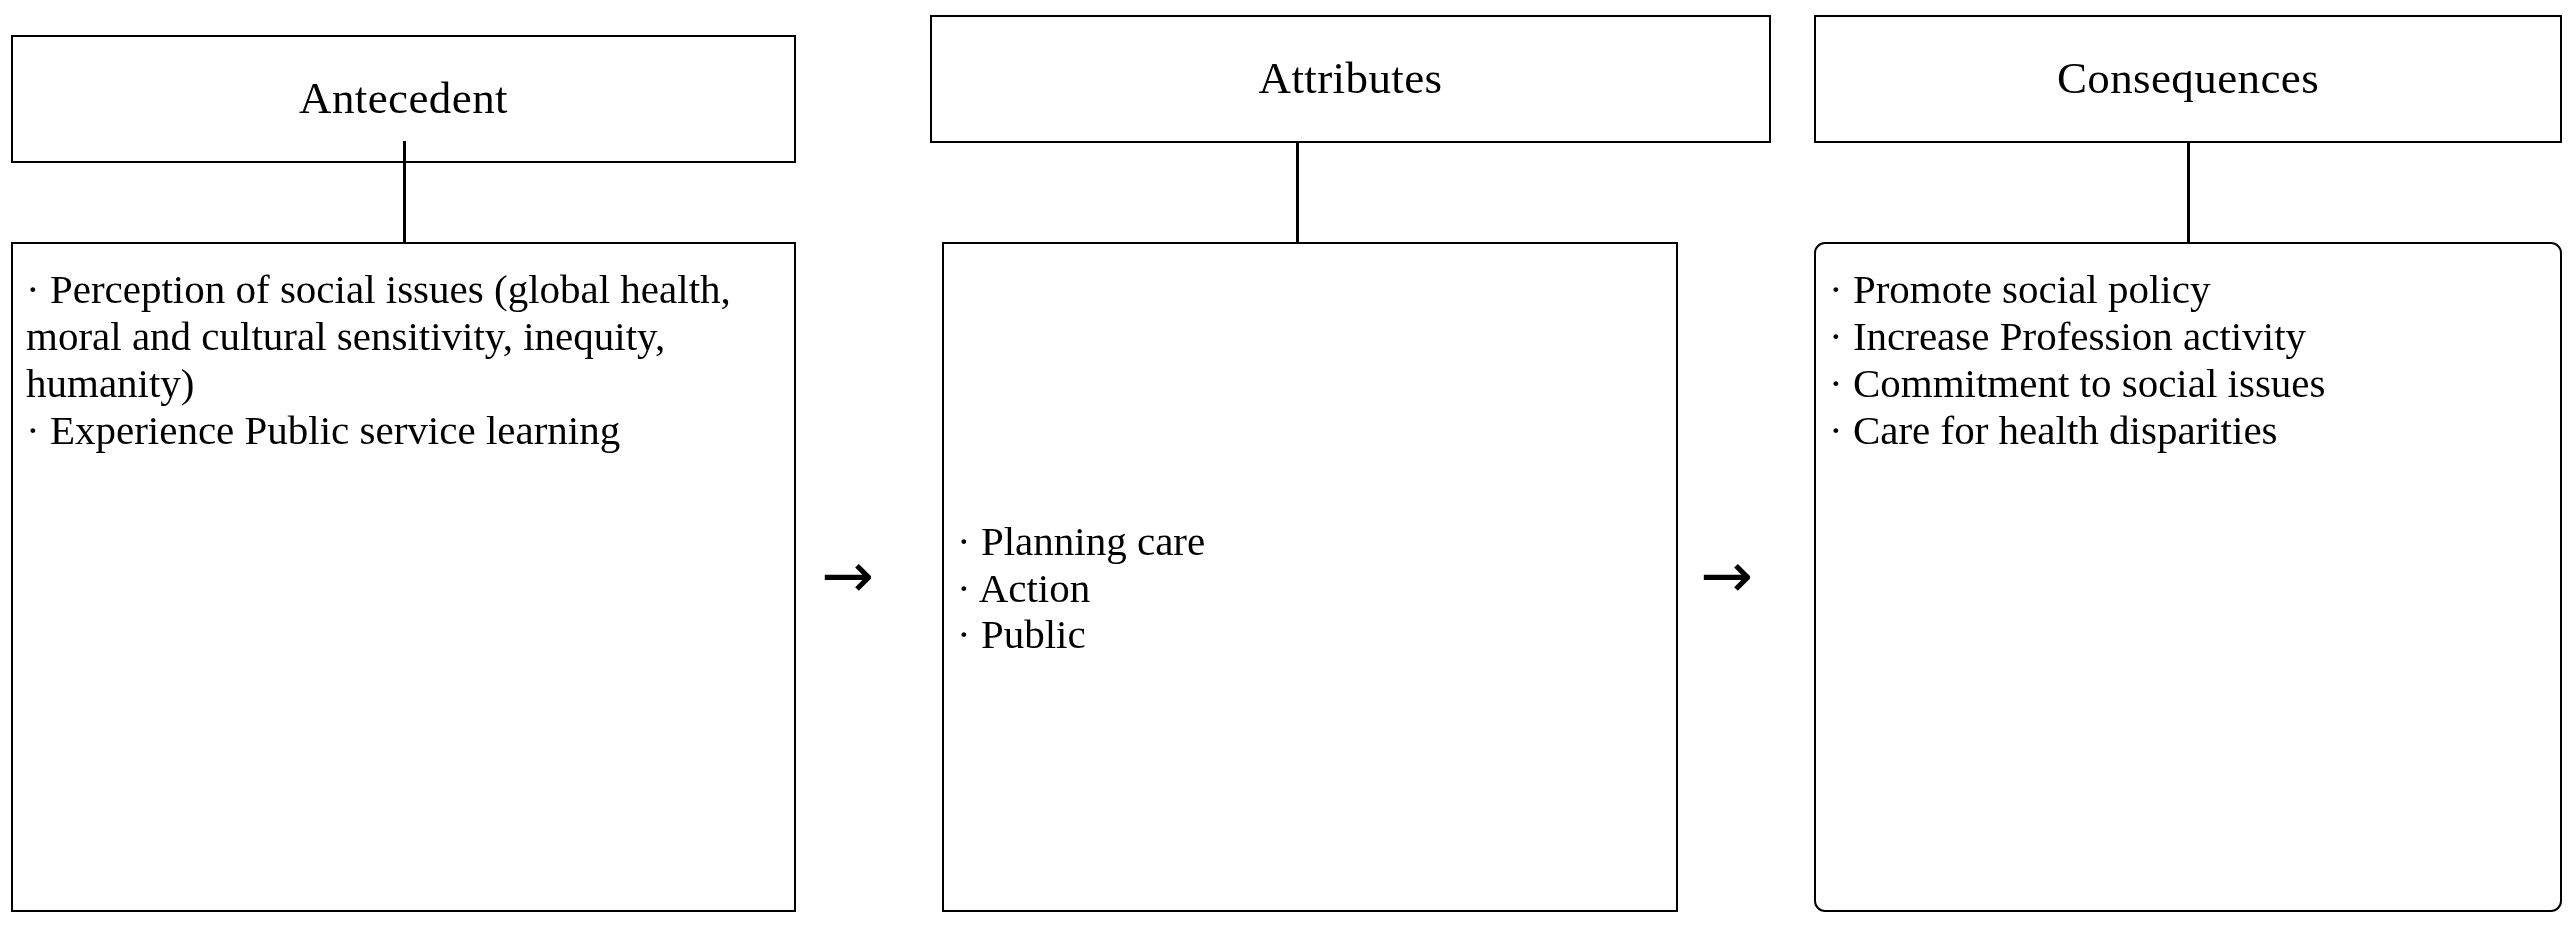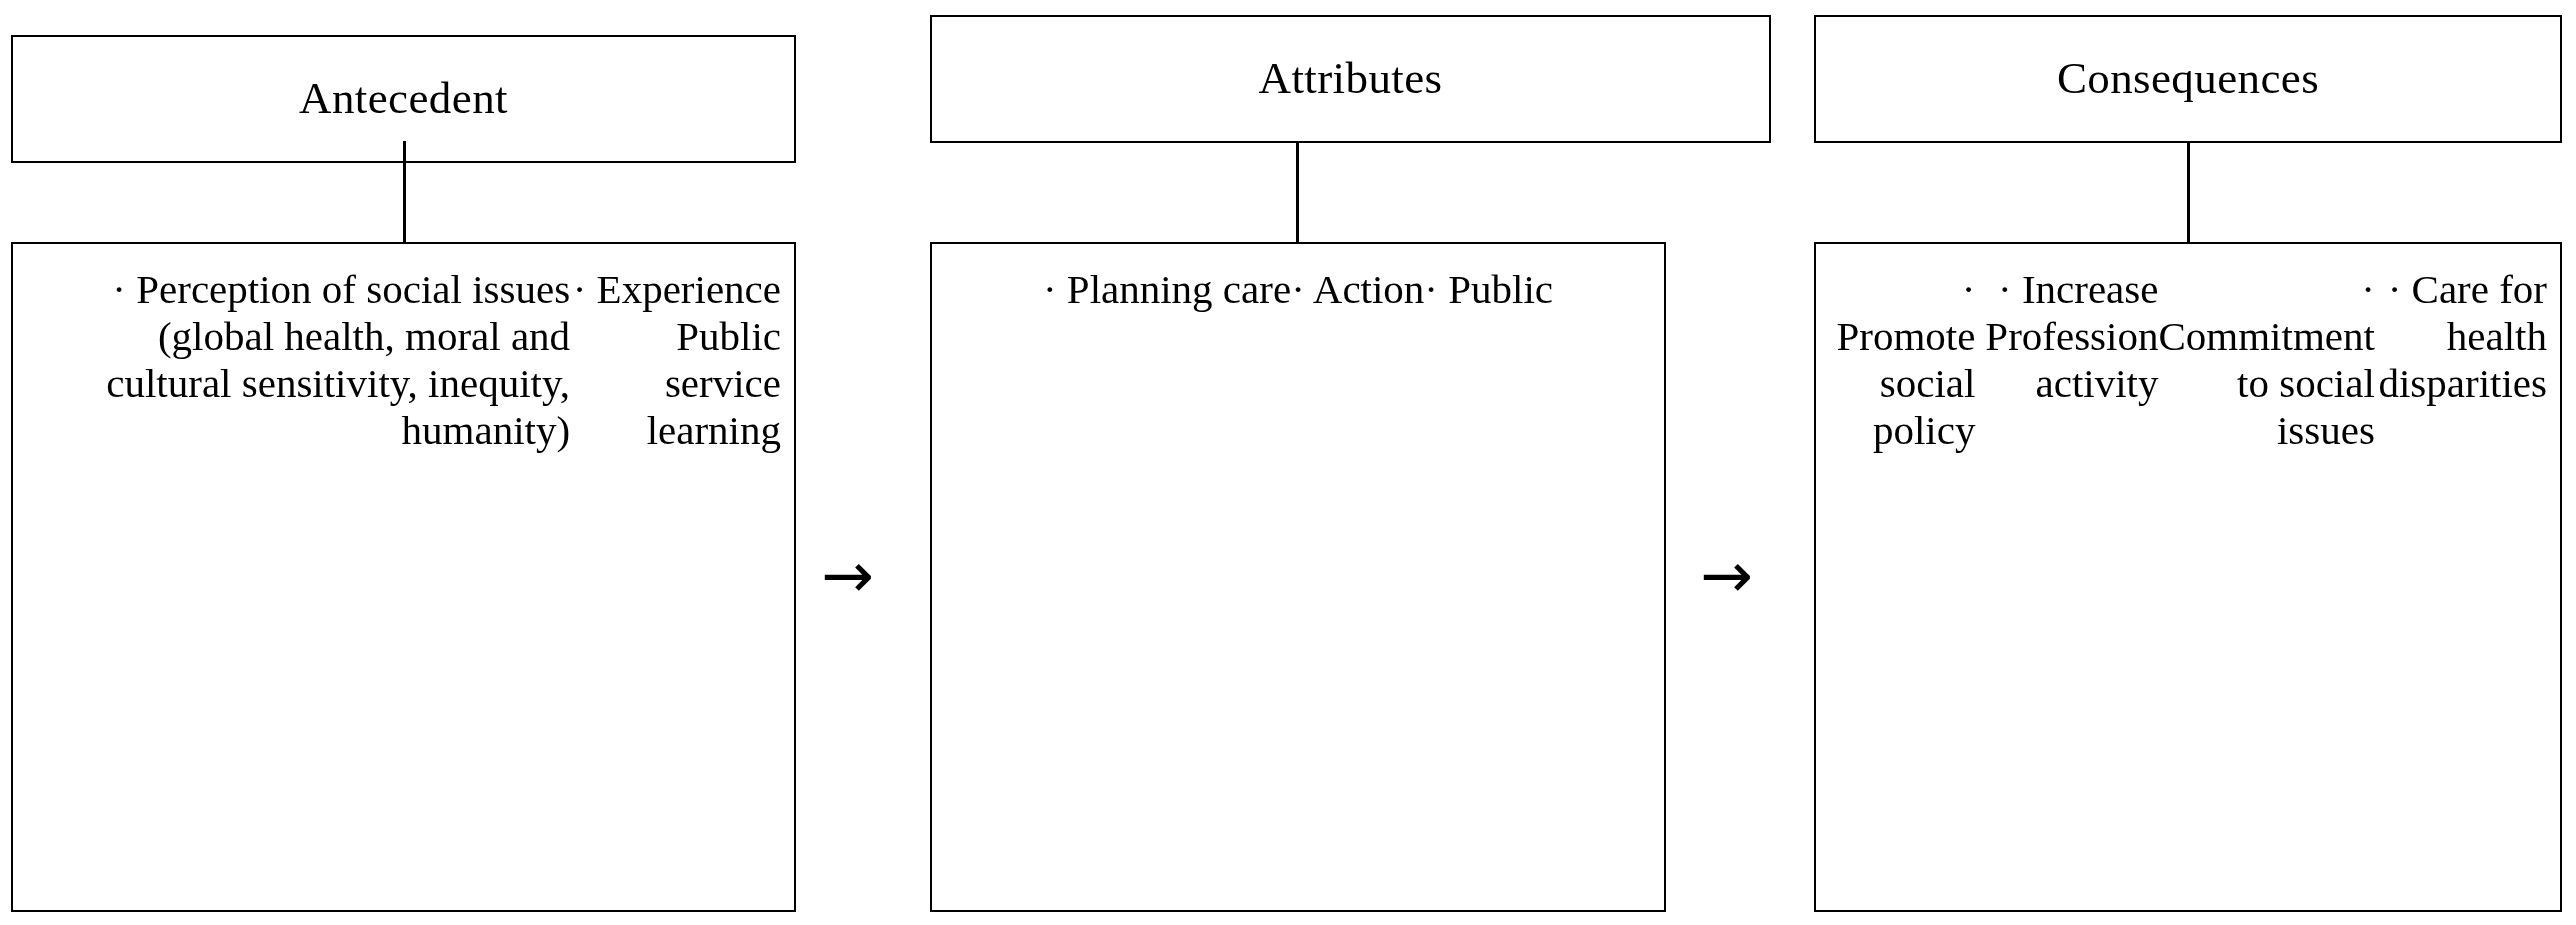--- a/index.html
+++ b/index.html
@@ -35,27 +35,27 @@
   }
   .header-label {
     font-size: 45px;
     line-height: 1.05;
     letter-spacing: 0.4px;
     white-space: nowrap;
   }
 
   .content-box {
     display: flex;
-    flex-direction: row;
+    flex-direction: column;
     justify-content: flex-start;
     padding: 22px 13px 0 13px;
-    text-align: right;
   }
   .content-box.centered {
     justify-content: center;
+    margin-left: 12px;
   }
   .bullet-line {
     font-size: 41px;
     line-height: 1.145;
     text-indent: 0;
     white-space: normal;
     word-break: normal;
   }
 
   
@@ -74,21 +74,21 @@
     color: #000000;
   }
 
   
   #header-antecedent   { left: 11px;   top: 14.6px;  width: 785px; height: 128px; margin-top: 20px; }
   #header-attributes   { left: 930px; top: 14.6px;  width: 841px; height: 128px; }
   #header-consequences { left: 1814px; top: 14.6px;  width: 748px; height: 128px; font-family: Liberation Serif, serif; }
 
   #content-antecedent   { left: 11px;   top: 242px; width: 785px; height: 670px; }
   #content-attributes   { left: 930px; top: 242px; width: 736px; height: 670px; }
-  #content-consequences { left: 1814px; top: 242px; width: 748px; height: 670px; }
+  #content-consequences { left: 1814px; top: 242px; width: 748px; height: 670px; border-radius: 11px; }
 
   #connector-antecedent   { left: 403px;  top: 141px; height: 102px; }
   #connector-attributes   { left: 1296px; top: 141px; height: 102px; }
   #connector-consequences { left: 2187px; top: 141px; height: 102px; }
 
   #arrow-1 { left: 821px; top: 544px; }
   #arrow-2 { left: 1700px; top: 544px; }
 </style>
 </head>
 <body>

